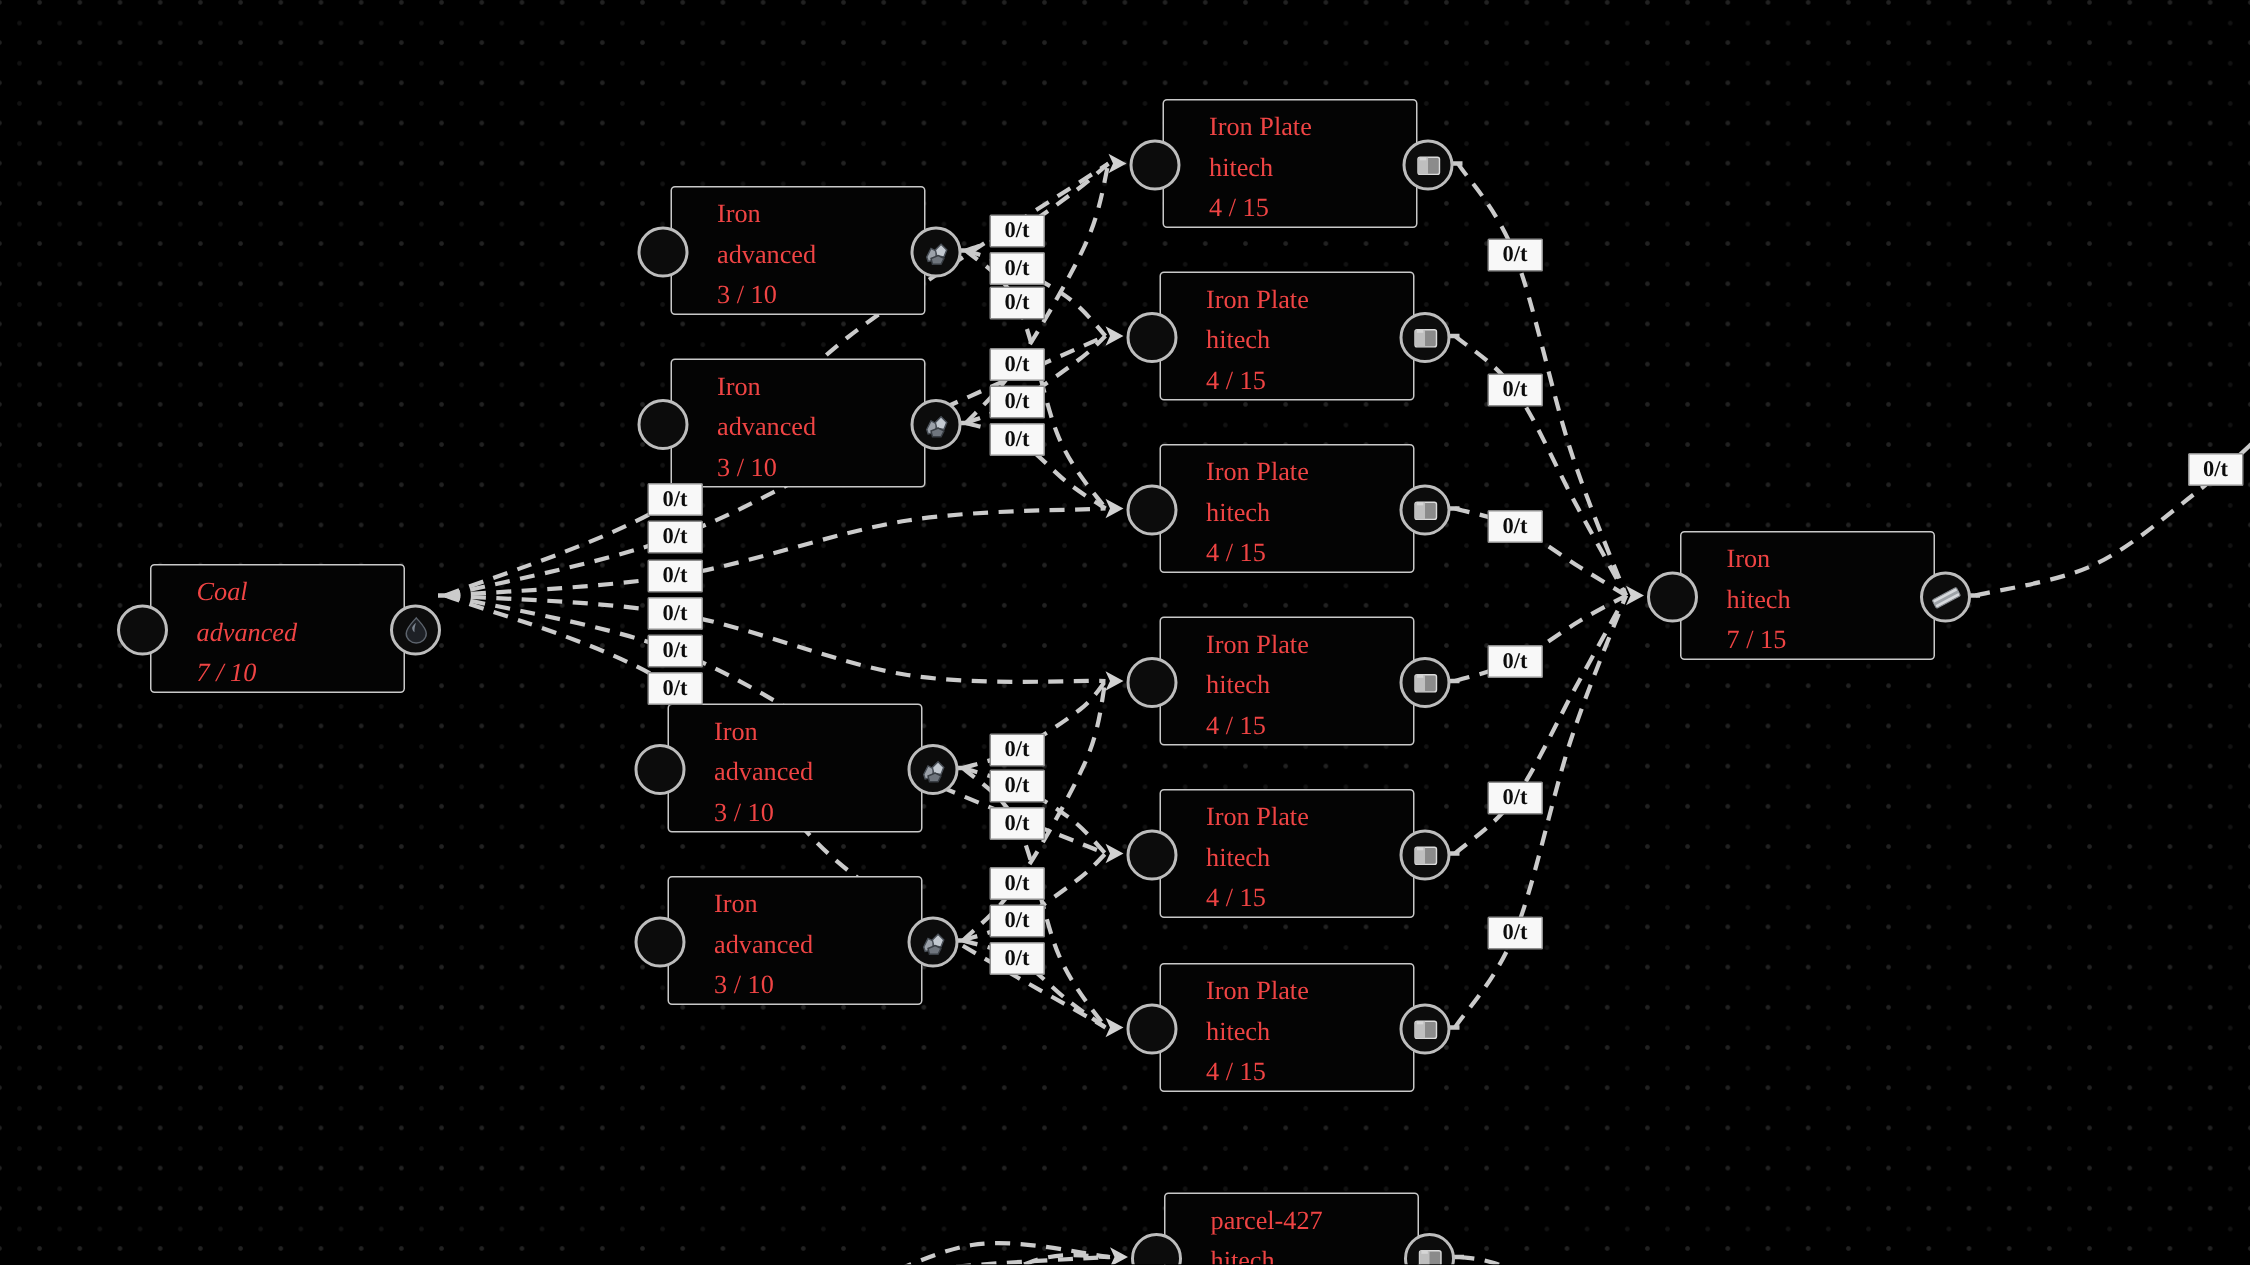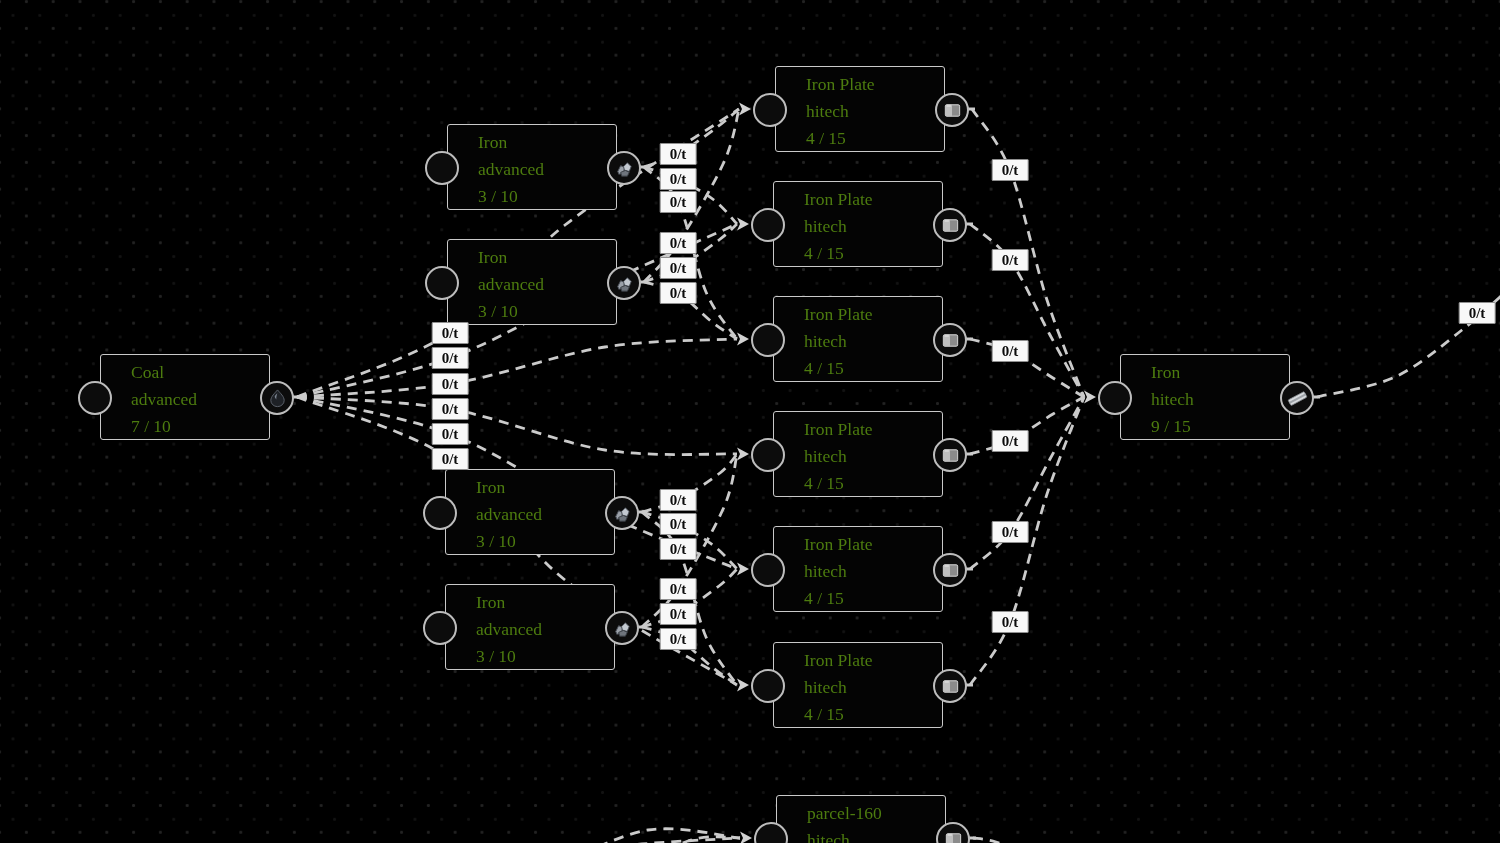--- a/index.html
+++ b/index.html
@@ -13,21 +13,21 @@
     background-position:13px 15px,26.4px 2px;
     font-family:"Liberation Serif",serif;
   }
   svg.edges{position:absolute;left:0;top:0;z-index:1;}
   .edge-path{fill:none;stroke:#cbcbcb;stroke-width:2.8;stroke-dasharray:10 7;}
   .stub{stroke:#cbcbcb;stroke-width:3;}
   .arrowhead{fill:#d2d2d2;}
   .node{
     position:absolute;width:170px;height:86px;box-sizing:border-box;
     background:#040404;border:1.5px solid #c9c9c9;border-radius:3px;
-    color:#4d7c0f;font-size:17.5px;line-height:27px;
+    color:#ef4444;font-size:17.5px;line-height:27px;
     padding:4px 0 0 30px;z-index:3;
   }
   .node .nline{white-space:nowrap;}
   .port{
     position:absolute;width:30px;height:30px;border-radius:50%;
     background:#0c0c0c;border:2px solid #bdbdbd;
     display:flex;align-items:center;justify-content:center;
   }
   .port.in{left:-23px;top:26px;}
   .port.out{left:159px;top:26px;}
@@ -88,21 +88,21 @@
       <polygon points="751,109 739,102.5 742,109 739,115.5" class="arrowhead"></polygon>
       <polygon points="749,224 737,217.5 740,224 737,230.5" class="arrowhead"></polygon>
       <polygon points="749,339 737,332.5 740,339 737,345.5" class="arrowhead"></polygon>
       <polygon points="749,454 737,447.5 740,454 737,460.5" class="arrowhead"></polygon>
       <polygon points="749,569 737,562.5 740,569 737,575.5" class="arrowhead"></polygon>
       <polygon points="749,685 737,678.5 740,685 737,691.5" class="arrowhead"></polygon>
       <polygon points="1096,397 1084,390.5 1087,397 1084,403.5" class="arrowhead"></polygon>
       <polygon points="752,838 740,831.5 743,838 740,844.5" class="arrowhead"></polygon>
     </svg>
   <div>
-      <div class="node" style="left: 100px; top: 354px;">
+      <div class="node" style="left: 100px; top: 376px; font-style: italic;">
         <div class="nline">Coal</div>
         <div class="nline">advanced</div>
         <div class="nline">7 / 10</div>
         <div class="port in"></div>
         <div class="port out">
           <span style="display: flex;">
             <svg viewBox="0 0 22 22" width="21" height="21">
               <path d="M11 2 C14 5.5 18 9 18 13 a7 6.5 0 0 1 -14 0 C4 9 8 5.5 11 2Z" fill="#1e2126" stroke="#5d646d" stroke-width="1"></path>
               <path d="M8.2 8.5 C9 7 10 6 10.8 5.4 C10 8 9.6 10 9.8 12 C8.6 11 8 9.8 8.2 8.5Z" fill="#8d97a3" opacity="0.85"></path>
             </svg>
@@ -255,35 +255,35 @@
               <rect x="3.5" y="5" width="15" height="12" rx="1.5" fill="#8b8b8b" stroke="#dcdcdc" stroke-width="1"></rect>
               <path d="M5 5 L10.5 5 L10.5 17 L5 17 a1.5 1.5 0 0 1 -1.5 -1.5 L3.5 6.5 a1.5 1.5 0 0 1 1.5 -1.5 Z" fill="#bfbfbf"></path>
               <rect x="4.8" y="5" width="4.5" height="2.2" fill="#d6d6d6"></rect>
             </svg>
           </span>
         </div>
       </div>
       <div class="node" style="left: 1120px; top: 354px;">
         <div class="nline">Iron</div>
         <div class="nline">hitech</div>
-        <div class="nline">9 / 15</div>
+        <div class="nline">7 / 15</div>
         <div class="port in"></div>
         <div class="port out">
           <span style="display: flex;">
             <svg viewBox="0 0 22 22" width="21" height="21">
               <g transform="rotate(-28 11 11)">
                 <rect x="1.5" y="7.8" width="19" height="6.6" rx="1" fill="#d6d9dc" stroke="#83878c" stroke-width="0.8"></rect>
                 <rect x="1.5" y="10.1" width="19" height="2" fill="#9ea3a8"></rect>
               </g>
             </svg>
           </span>
         </div>
       </div>
       <div class="node" style="left: 776px; top: 795px;">
-        <div class="nline">parcel-160</div>
+        <div class="nline">parcel-427</div>
         <div class="nline">hitech</div>
         <div class="nline"></div>
         <div class="port in"></div>
         <div class="port out">
           <span style="display: flex;">
             <svg viewBox="0 0 22 22" width="21" height="21">
               <rect x="3.5" y="5" width="15" height="12" rx="1.5" fill="#8b8b8b" stroke="#dcdcdc" stroke-width="1"></rect>
               <path d="M5 5 L10.5 5 L10.5 17 L5 17 a1.5 1.5 0 0 1 -1.5 -1.5 L3.5 6.5 a1.5 1.5 0 0 1 1.5 -1.5 Z" fill="#bfbfbf"></path>
               <rect x="4.8" y="5" width="4.5" height="2.2" fill="#d6d6d6"></rect>
             </svg>

